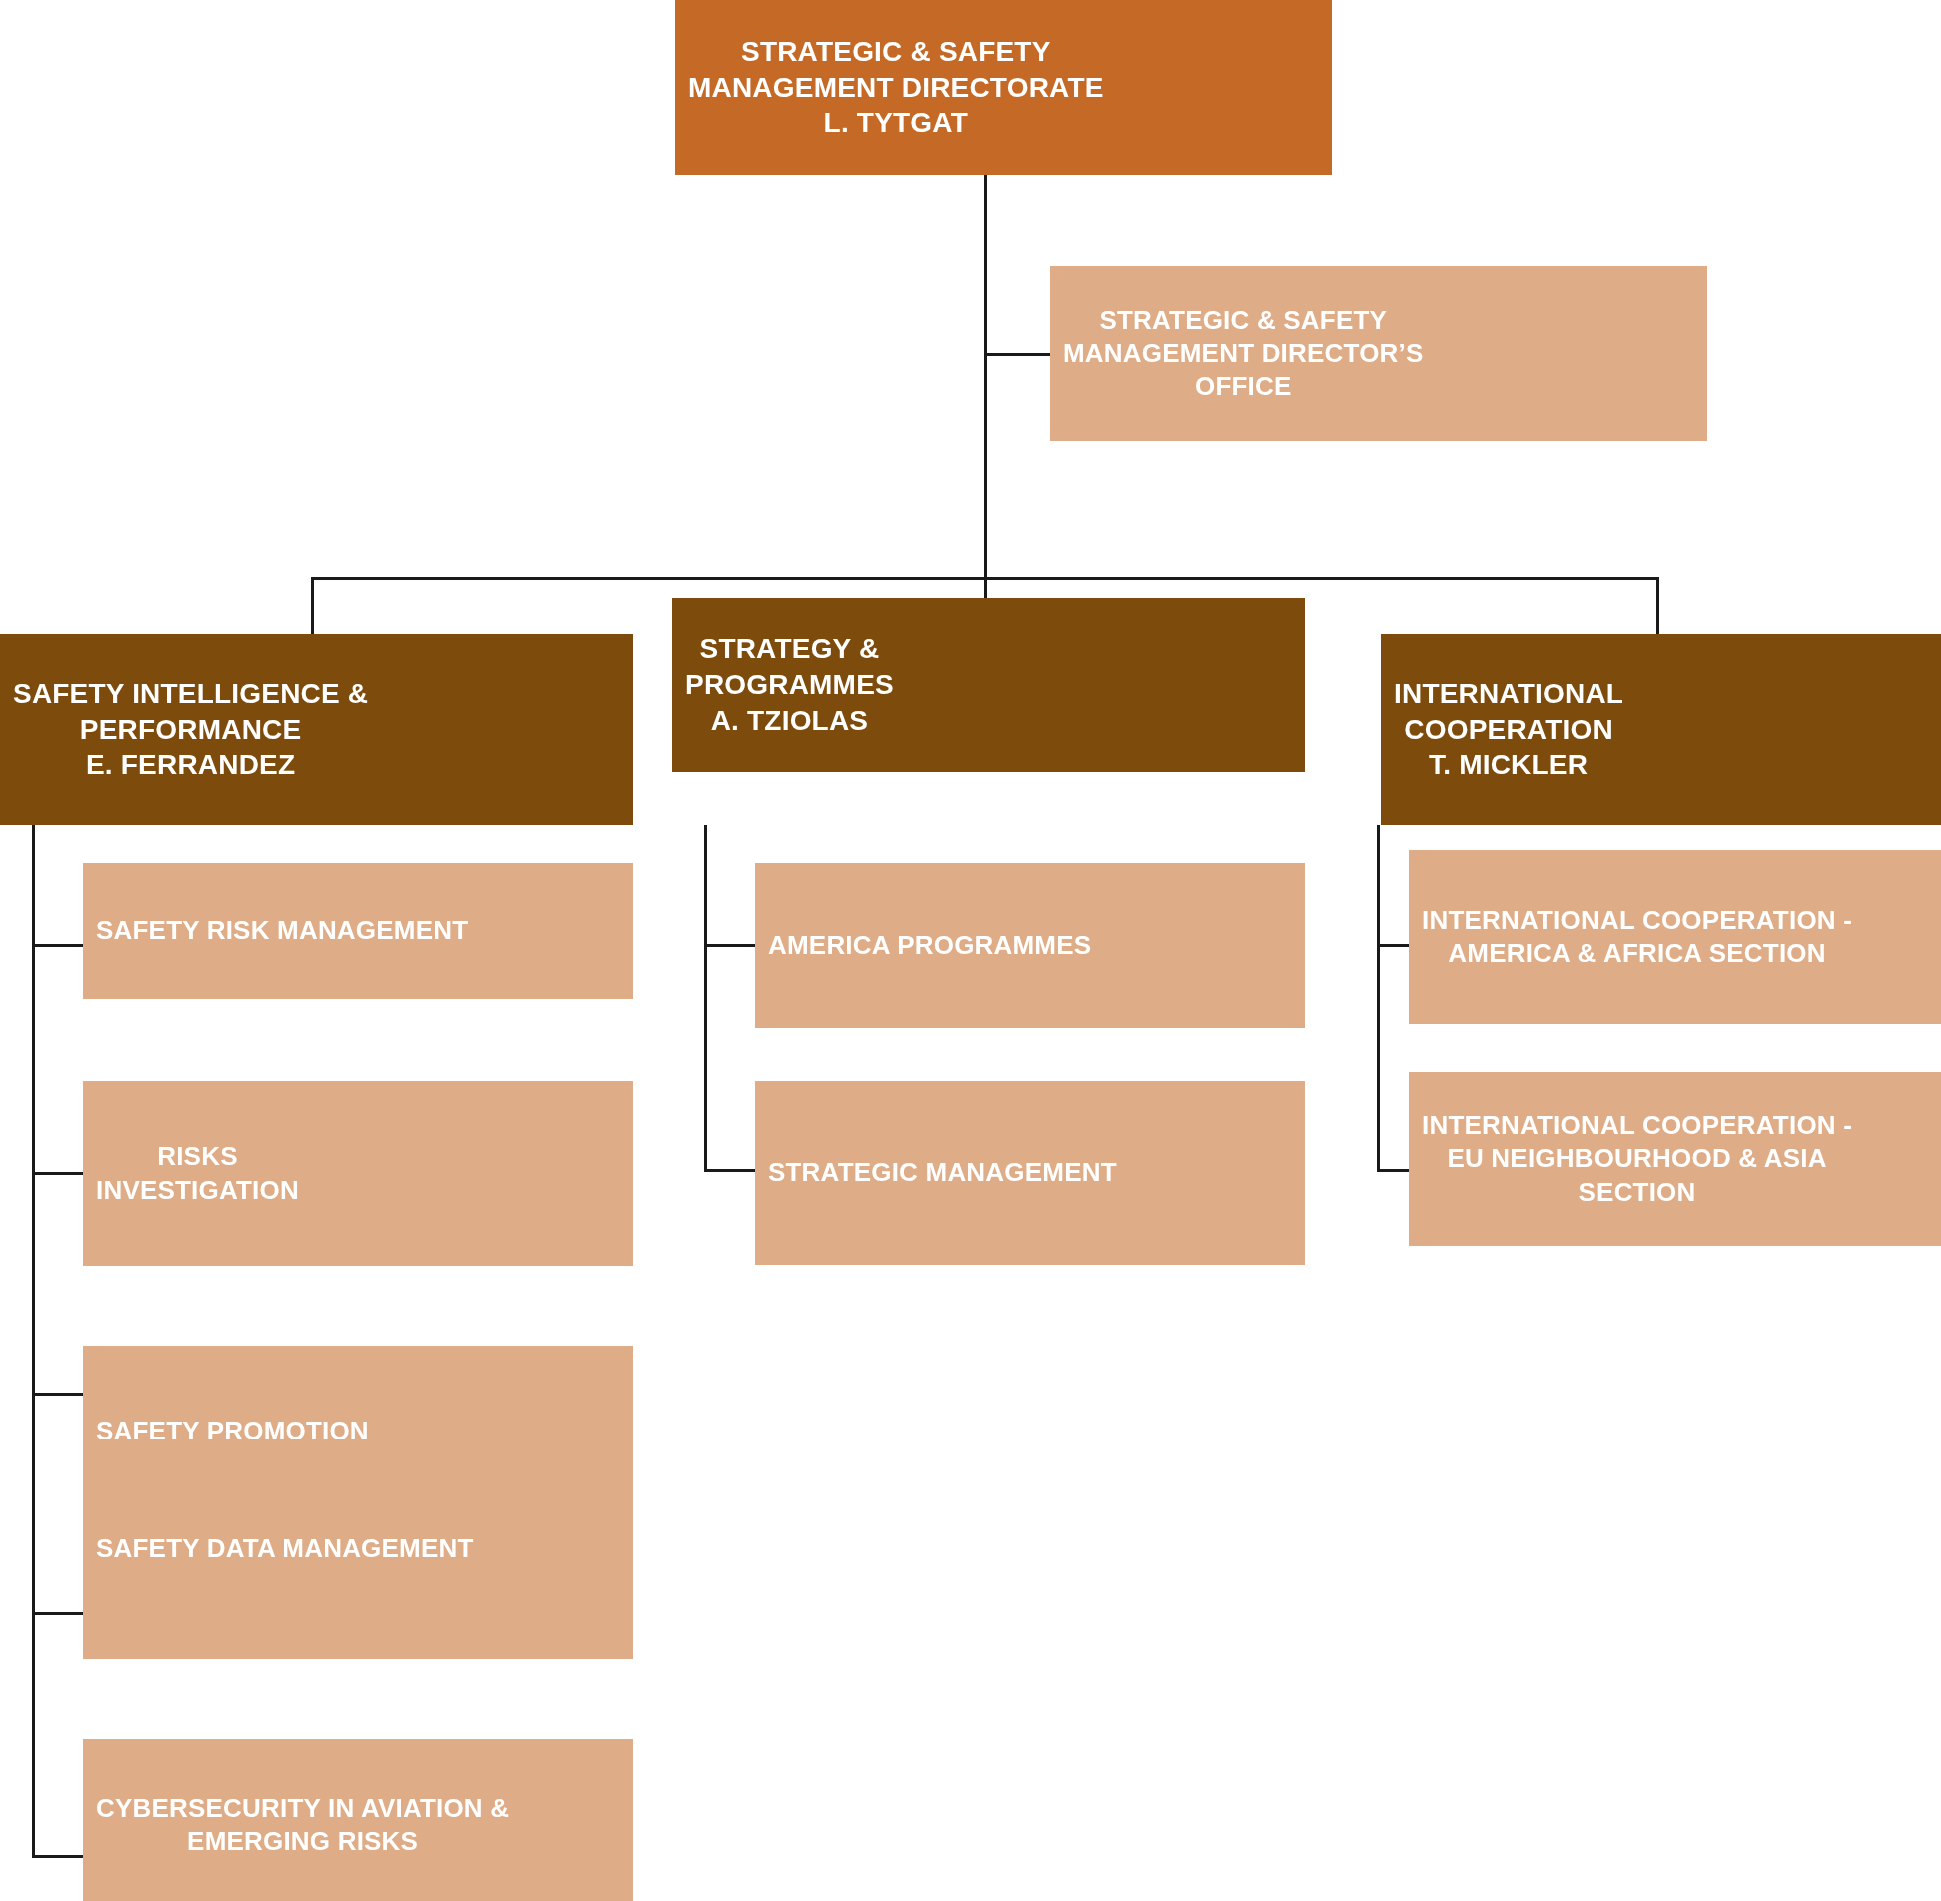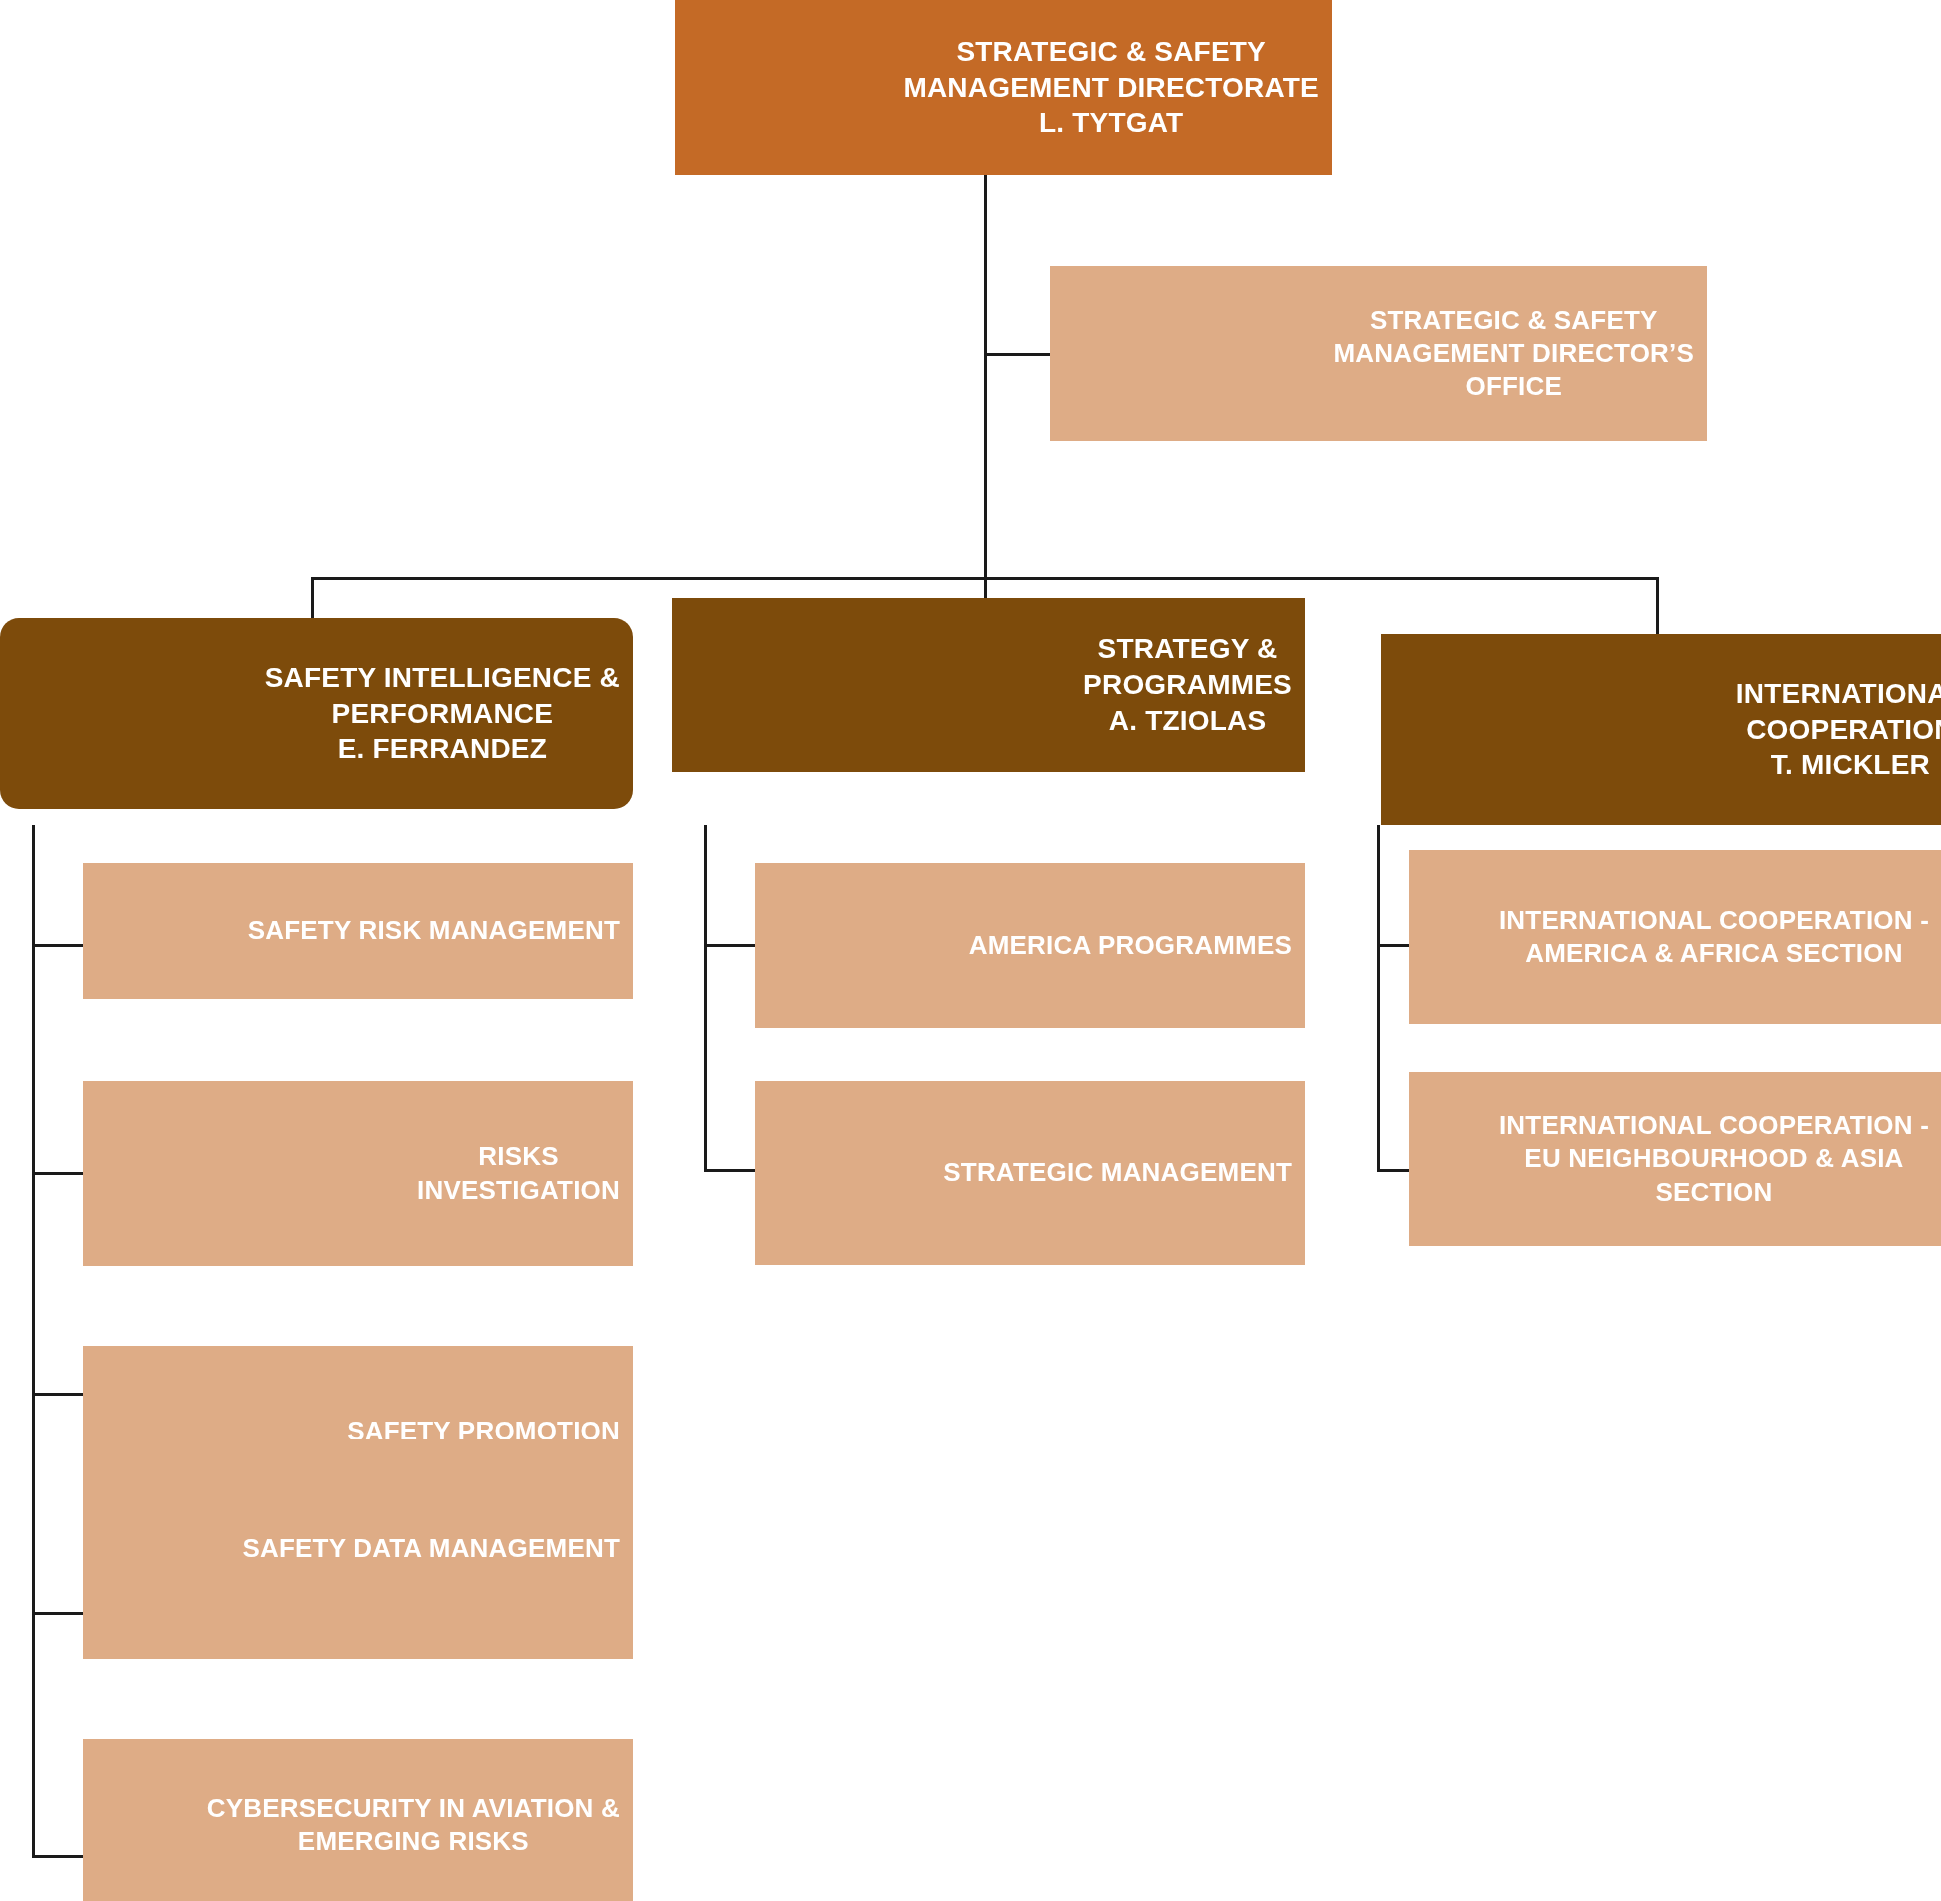--- a/index.html
+++ b/index.html
@@ -15,21 +15,21 @@
     position: relative;
     width: 1942px;
     height: 1901px;
     background: #ffffff;
     overflow: hidden;
   }
   .node {
     position: absolute;
     display: flex;
     align-items: center;
-    justify-content: flex-end;
+    justify-content: flex-start;
     text-align: center;
     color: #ffffff;
     font-weight: bold;
     line-height: 1.28;
     letter-spacing: 0.2px;
     box-sizing: border-box;
     padding: 5.6px 13px;
   }
   .node span.node-text {
     display: block;
@@ -73,21 +73,21 @@
     <span class="node-text">STRATEGIC &amp; SAFETY
 MANAGEMENT DIRECTOR’S
 OFFICE</span>
   </div>
 
   <div class="connector h" style="left:311px; top:577px; width:1348px; height:2.8px;"></div>
   <div class="connector v" style="left:311px; top:577px; width:2.8px; height:57px;"></div>
   <div class="connector v" style="left:984px; top:577px; width:2.8px; height:57px;"></div>
   <div class="connector v" style="left:1656px; top:577px; width:2.8px; height:57px;"></div>
 
-  <div class="node level1-dark" style="left:0px; top:618px; width:633px; height:191px;border-radius:19px;">
+  <div class="node level1-dark" style="left:0px; top:634px; width:633px; height:191px;">
     <span class="node-text">SAFETY INTELLIGENCE &amp;
 PERFORMANCE
 E. FERRANDEZ</span>
   </div>
 
   <div class="connector v" style="left:32px; top:825px; width:2.8px; height:1033px;"></div>
 
   <div class="connector h" style="left:32px; top:944px; width:54px; height:2.8px;"></div>
   <div class="connector h" style="left:32px; top:1172px; width:54px; height:2.8px;"></div>
   <div class="connector h" style="left:32px; top:1393px; width:54px; height:2.8px;"></div>

